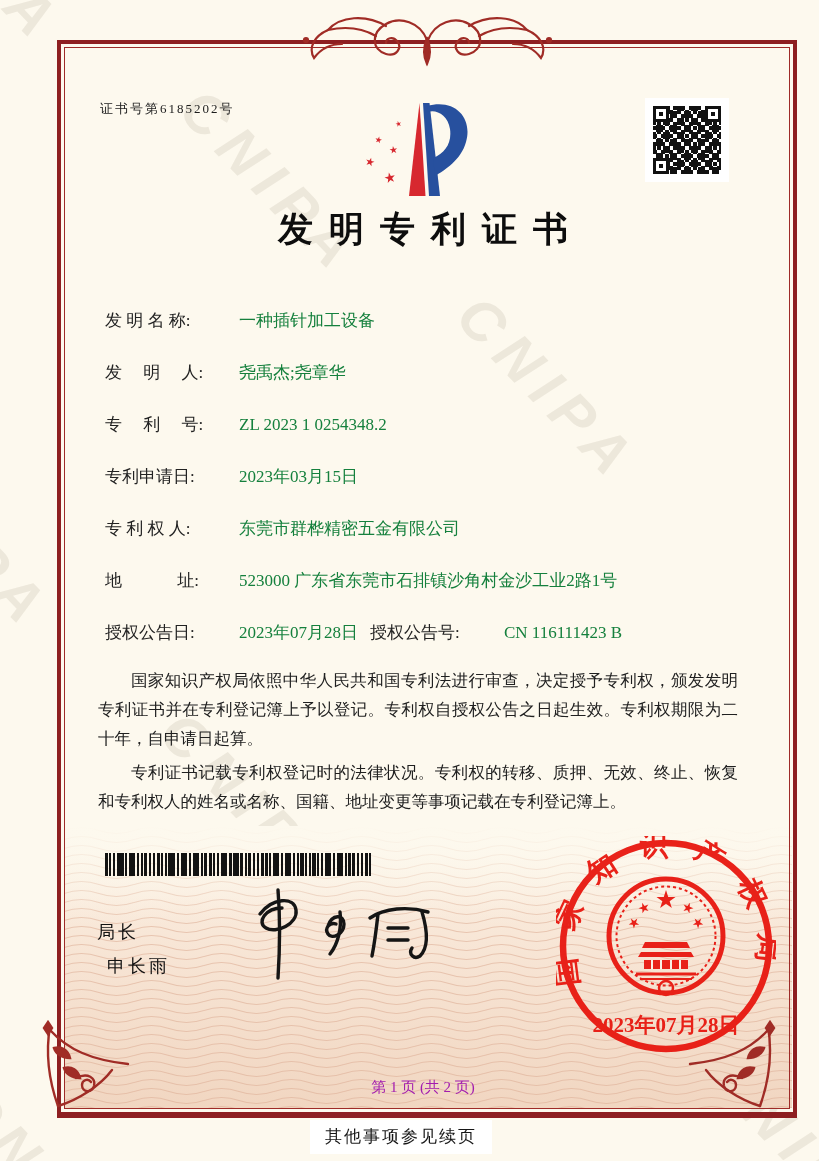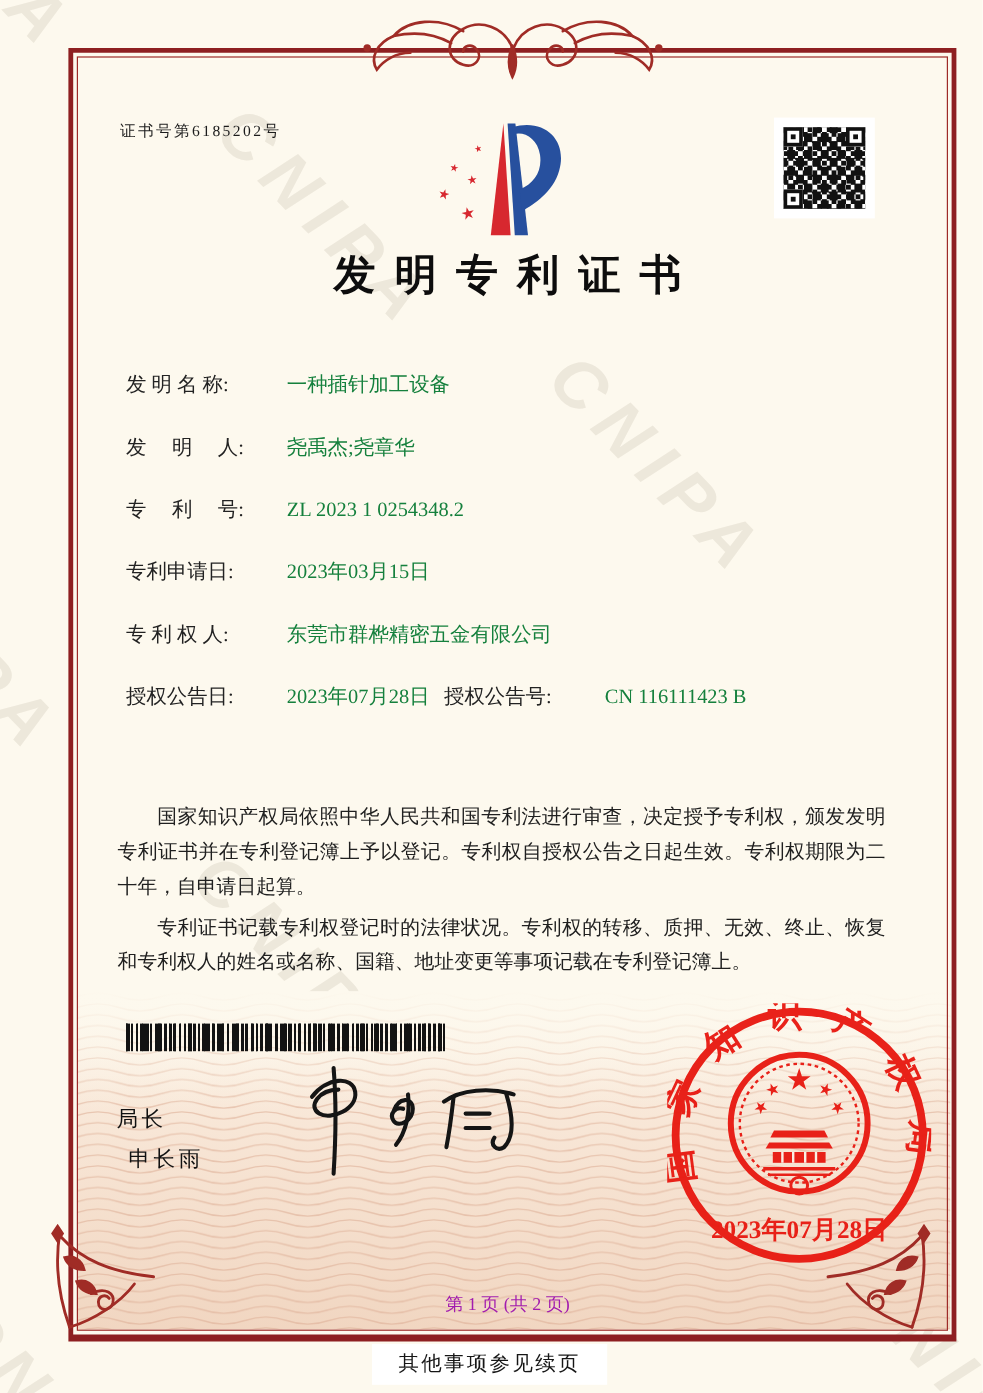--- a/index.html
+++ b/index.html
@@ -45,21 +45,21 @@
         repeating-linear-gradient(90deg,#121212 0 2px,transparent 2px 4px),
         repeating-linear-gradient(90deg,#121212 0 1px,transparent 1px 9px),
         repeating-linear-gradient(90deg,#121212 0 3px,transparent 3px 13px);}
   .off-title{position:absolute;left:97px;top:920px;font-size:18px;letter-spacing:3px;
              font-family:"Liberation Sans","DejaVu Sans",sans-serif;color:#111;}
   .off-name{position:absolute;left:107px;top:954px;font-size:18px;letter-spacing:3px;
             font-family:"Liberation Sans","DejaVu Sans",sans-serif;color:#111;}
   .sig{position:absolute;left:232px;top:884px;}
   .seal{position:absolute;left:556px;top:836px;opacity:.95;}
   .pagefoot{position:absolute;left:57px;top:1078px;width:732px;text-align:center;font-size:15px;color:#a21caf;}
-  .othernote{position:absolute;left:310px;top:1120px;width:196px;height:34px;background:#fff;
+  .othernote{position:absolute;left:310px;top:1120px;width:182px;height:34px;background:#fff;
              text-align:center;line-height:34px;font-size:17px;letter-spacing:2px;color:#161616;z-index:6;}
 </style>
 </head>
 <body>
 
 <div class="page">
 
   <svg width="0" height="0" style="position:absolute">
     <defs>
       <path id="st" d="M0 -1 L0.2245 -0.309 L0.9511 -0.309 L0.3633 0.118 L0.5878 0.809 L0 0.382 L-0.5878 0.809 L-0.3633 0.118 L-0.9511 -0.309 L-0.2245 -0.309 Z"></path>
@@ -175,20 +175,24 @@
         <span class="flabel">专　 利　 号:</span>
         <span class="fvalue">ZL 2023 1 0254348.2</span>
       </div>
       <div class="frow">
         <span class="flabel">专利申请日:</span>
         <span class="fvalue">2023年03月15日</span>
       </div>
       <div class="frow">
         <span class="flabel">专 利 权 人:</span>
         <span class="fvalue">东莞市群桦精密五金有限公司</span>
+      </div>
+      <div class="frow">
+        <span class="flabel">地　　　 址:</span>
+        <span class="fvalue">523000 广东省东莞市石排镇沙角村金沙工业2路1号</span>
       </div>
       <div class="frow">
         <span class="flabel">授权公告日:</span>
         <span class="fvalue">2023年07月28日</span>
         <span class="flabel second">授权公告号:</span>
         <span class="fvalue">CN 116111423 B</span>
       </div>
     </div>
 
     <div class="paras">

